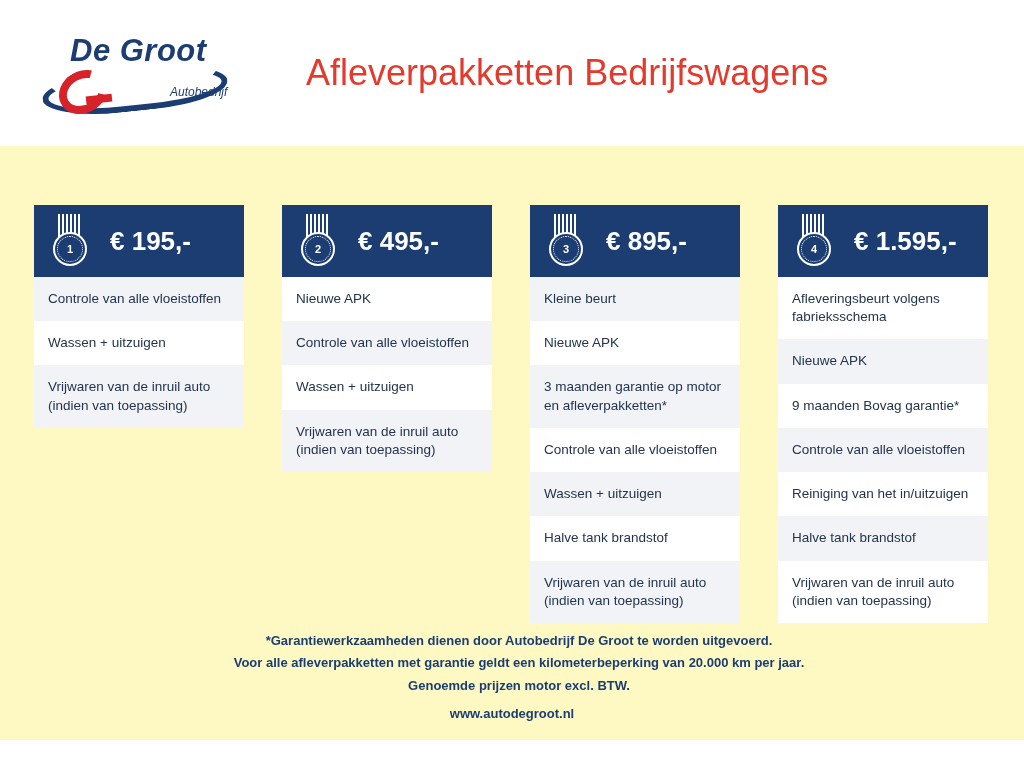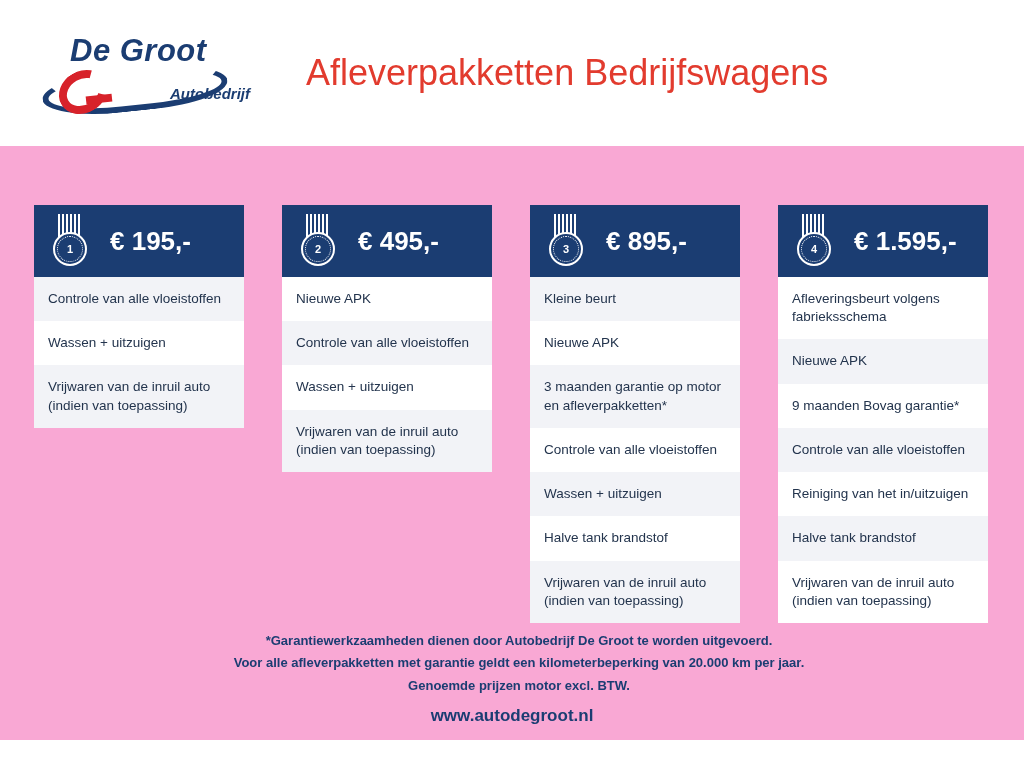--- a/index.html
+++ b/index.html
@@ -5,21 +5,21 @@
   * { box-sizing: border-box; margin: 0; padding: 0; }
   html, body {
     width: 1024px; height: 768px;
     font-family: "Liberation Sans", sans-serif;
     background: #ffffff;
     overflow: hidden;
   }
   .page {
     position: relative;
     width: 1024px; height: 768px;
-    background: #f9a8d4;
+    background: #fef9c3;
   }
   
   .header {
     position: absolute; top: 0; left: 0;
     width: 1024px; height: 146px;
     background: #ffffff;
     display: flex; align-items: center;
   }
   .logo {
     position: relative;
@@ -27,21 +27,21 @@
     margin-left: 34px;
     flex: none;
   }
   .logo-text {
     position: absolute; top: 8px; left: 36px;
     font-size: 31px; font-weight: bold; font-style: italic;
     color: #1b3d72; letter-spacing: 0.5px;
   }
   .logo-sub {
     position: absolute; top: 60px; left: 136px;
-    font-size: 15px; font-weight: bold; font-style: italic;
+    font-size: 12px; font-weight: normal; font-style: italic;
     color: #1b3d72;
   }
   .logo-swoosh {
     position: absolute; left: 8px; top: 44px;
     width: 186px; height: 42px;
     border: 6px solid #1b3d72;
     border-radius: 50%/60%;
     border-top-color: transparent;
     transform: rotate(-6deg);
   }
@@ -127,21 +127,21 @@
     text-align: center;
     color: #1b3d72;
     font-size: 13px; font-weight: bold;
     line-height: 1.72;
   }
   .site {
     position: absolute; left: 0; top: 706px;
     width: 1024px;
     text-align: center;
     color: #1b3d72;
-    font-size: 17px; font-weight: bold;
+    font-size: 13px; font-weight: bold;
   }
   .footer-bar {
     position: absolute; bottom: 0; left: 0;
     width: 1024px; height: 28px;
     background: #ffffff;
   }
 </style>
 </head>
 <body>
 

